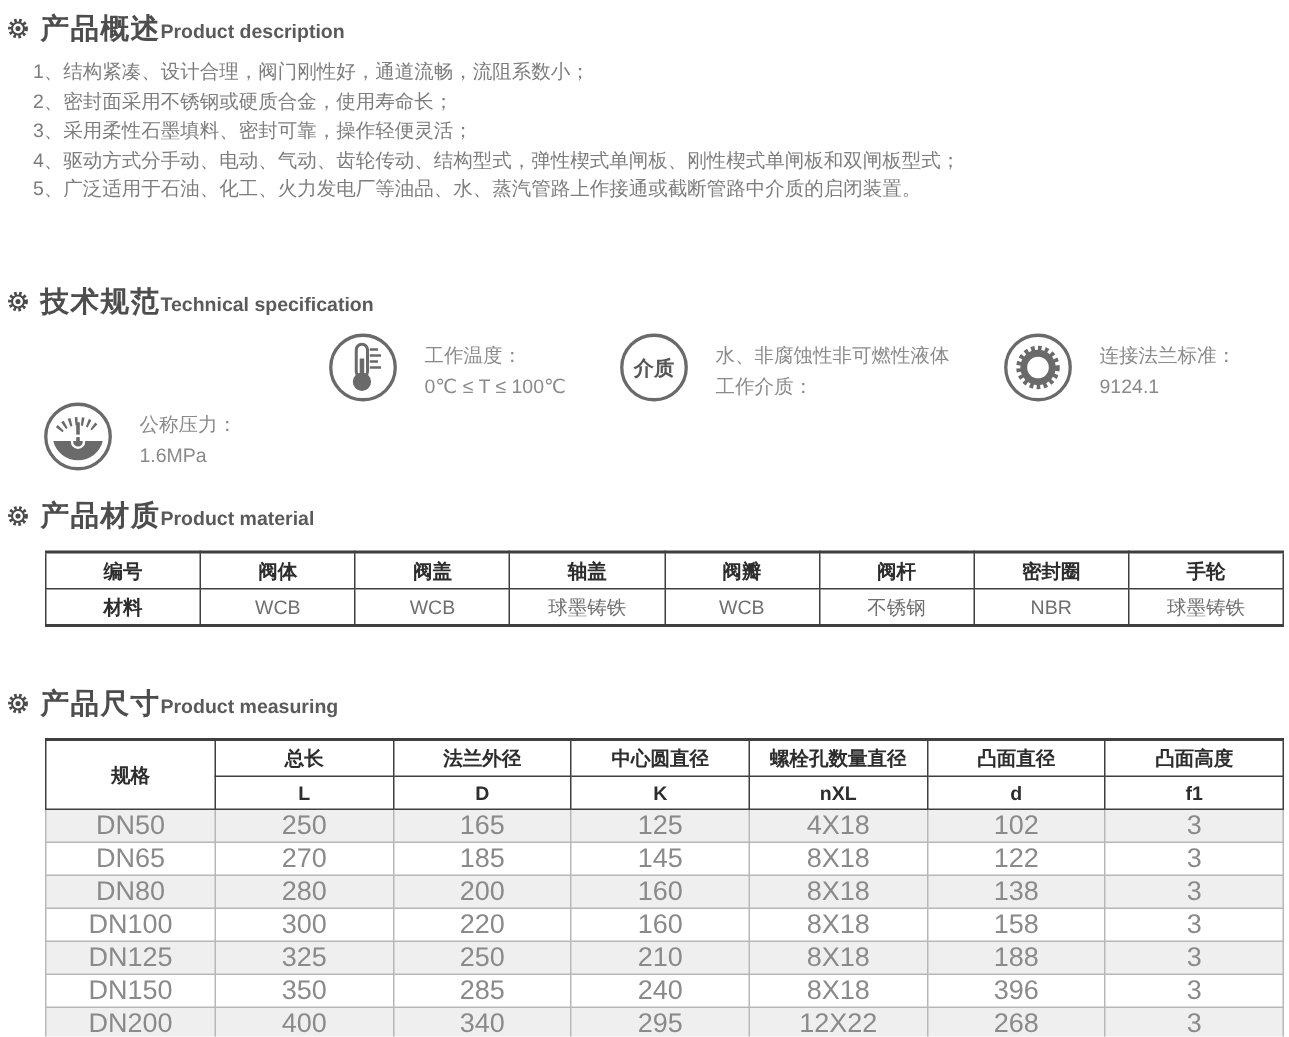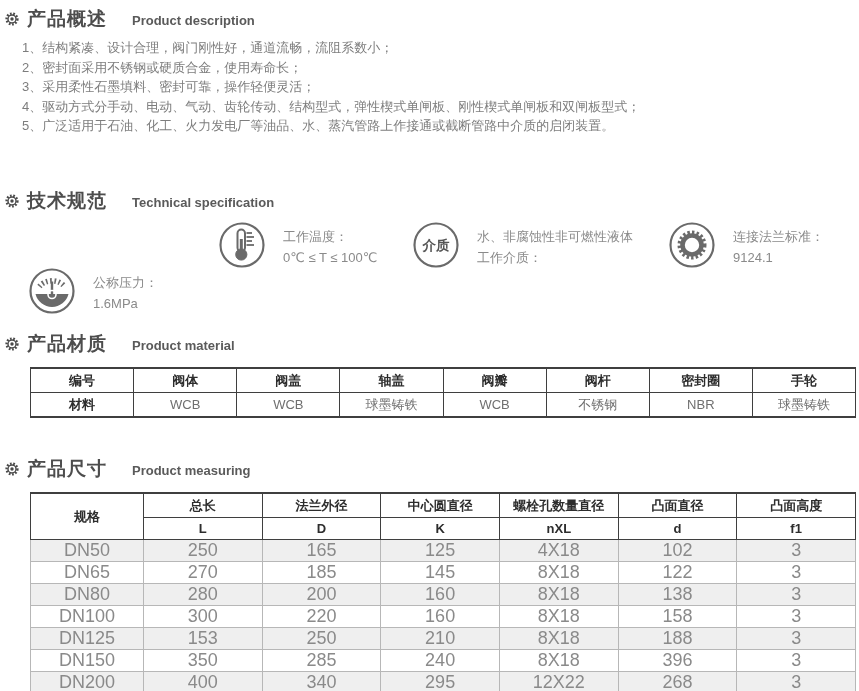--- a/index.html
+++ b/index.html
@@ -5,21 +5,21 @@
   html,body{margin:0;padding:0;}
   body{
     width:859px;height:691px;background:#ffffff;position:relative;
     font-family:"Liberation Sans","DejaVu Sans",sans-serif;
     color:#7d7d7d;overflow:hidden;
   }
   .section{position:absolute;left:0;}
   .heading{display:flex;align-items:center;padding-left:4px;}
   .heading .gear{width:16px;height:16px;margin-right:7px;flex:0 0 auto;}
   .heading .zh{font-size:19px;font-weight:bold;color:#4d4d4d;letter-spacing:1px;}
-  .heading .en{font-size:13px;font-weight:bold;color:#5a5a5a;margin-left:25px;padding-top:2px;}
+  .heading .en{font-size:13px;font-weight:bold;color:#5a5a5a;margin-left:0;padding-top:2px;}
 
   
   .desc-list{position:absolute;left:22px;top:38px;width:820px;}
   .desc-item{font-size:13px;line-height:19.5px;color:#7d7d7d;white-space:nowrap;}
 
   
   .spec-row{position:absolute;left:28px;top:221px;display:flex;}
   .spec-group{display:flex;align-items:flex-start;}
   .spec-g1{width:190px;margin-top:46px;}
   .spec-g2{width:194px;}
@@ -266,21 +266,21 @@
       <td>DN100</td>
       <td>300</td>
       <td>220</td>
       <td>160</td>
       <td>8X18</td>
       <td>158</td>
       <td>3</td>
     </tr>
     <tr>
       <td>DN125</td>
-      <td>153</td>
+      <td>325</td>
       <td>250</td>
       <td>210</td>
       <td>8X18</td>
       <td>188</td>
       <td>3</td>
     </tr>
     <tr>
       <td>DN150</td>
       <td>350</td>
       <td>285</td>

